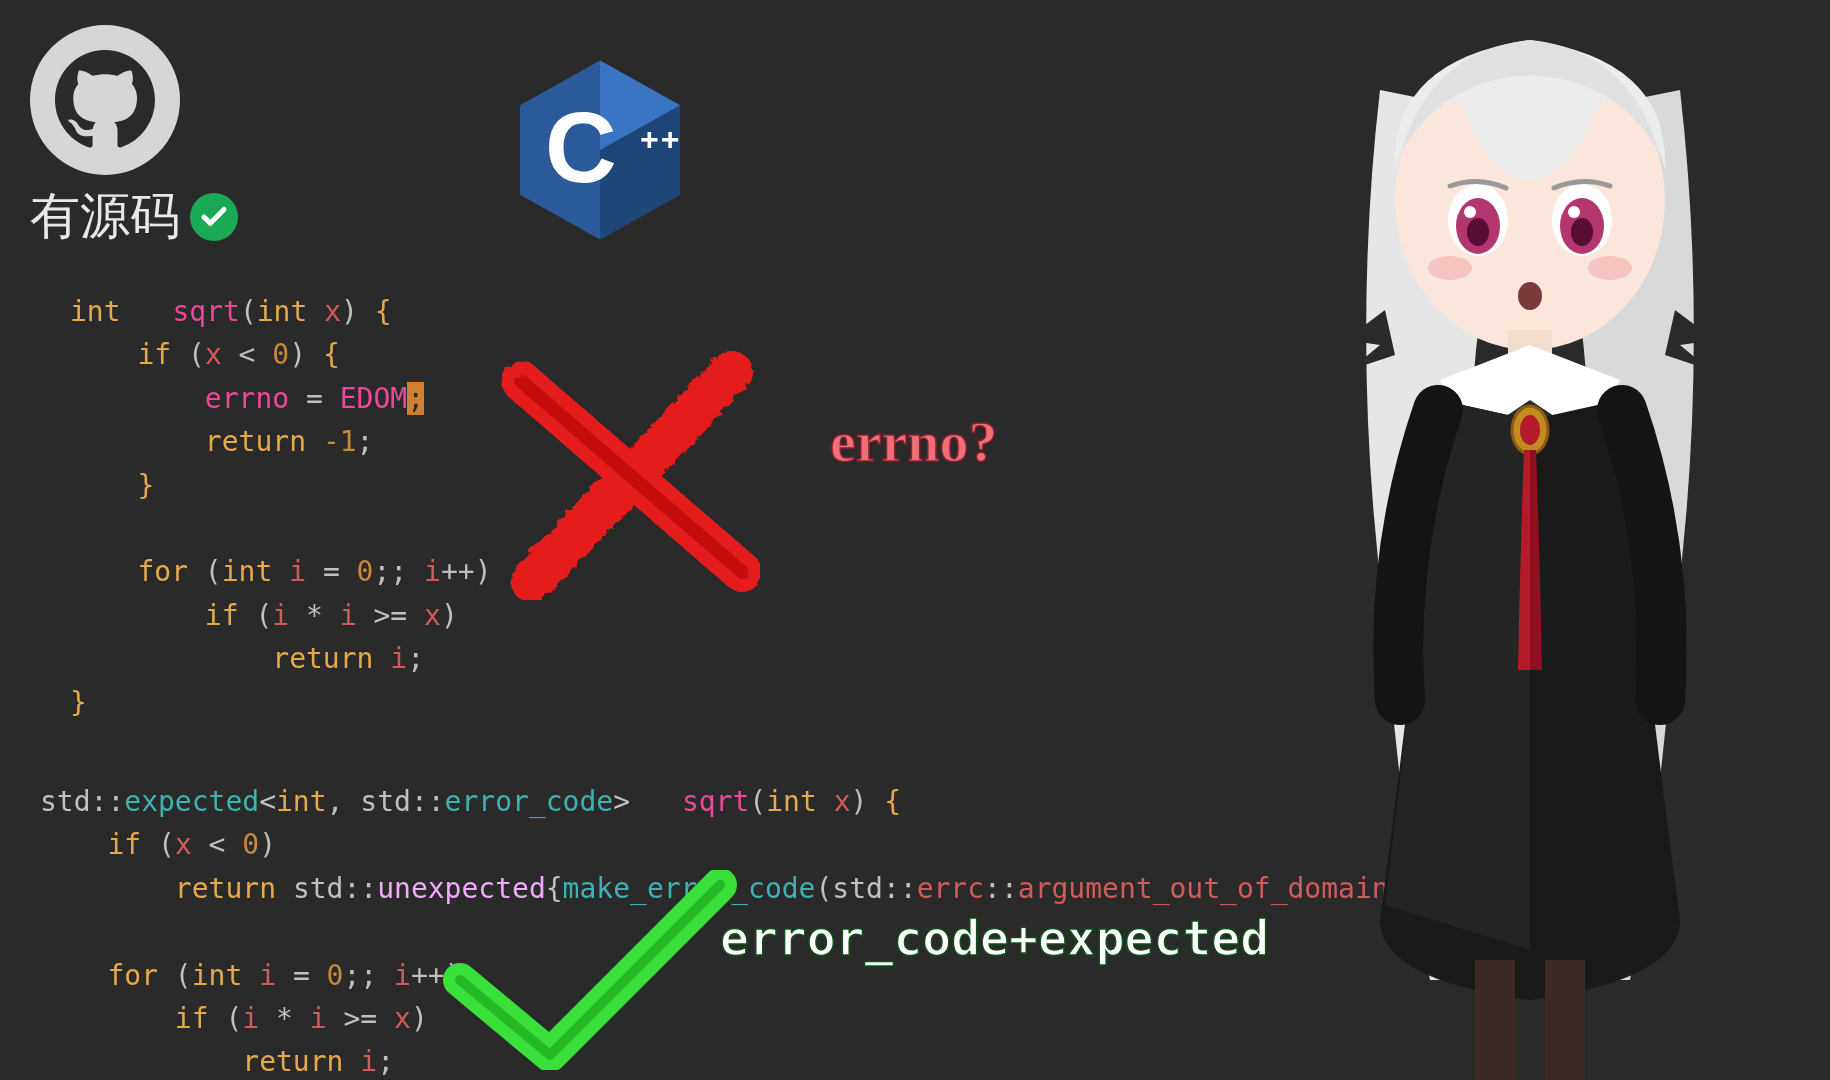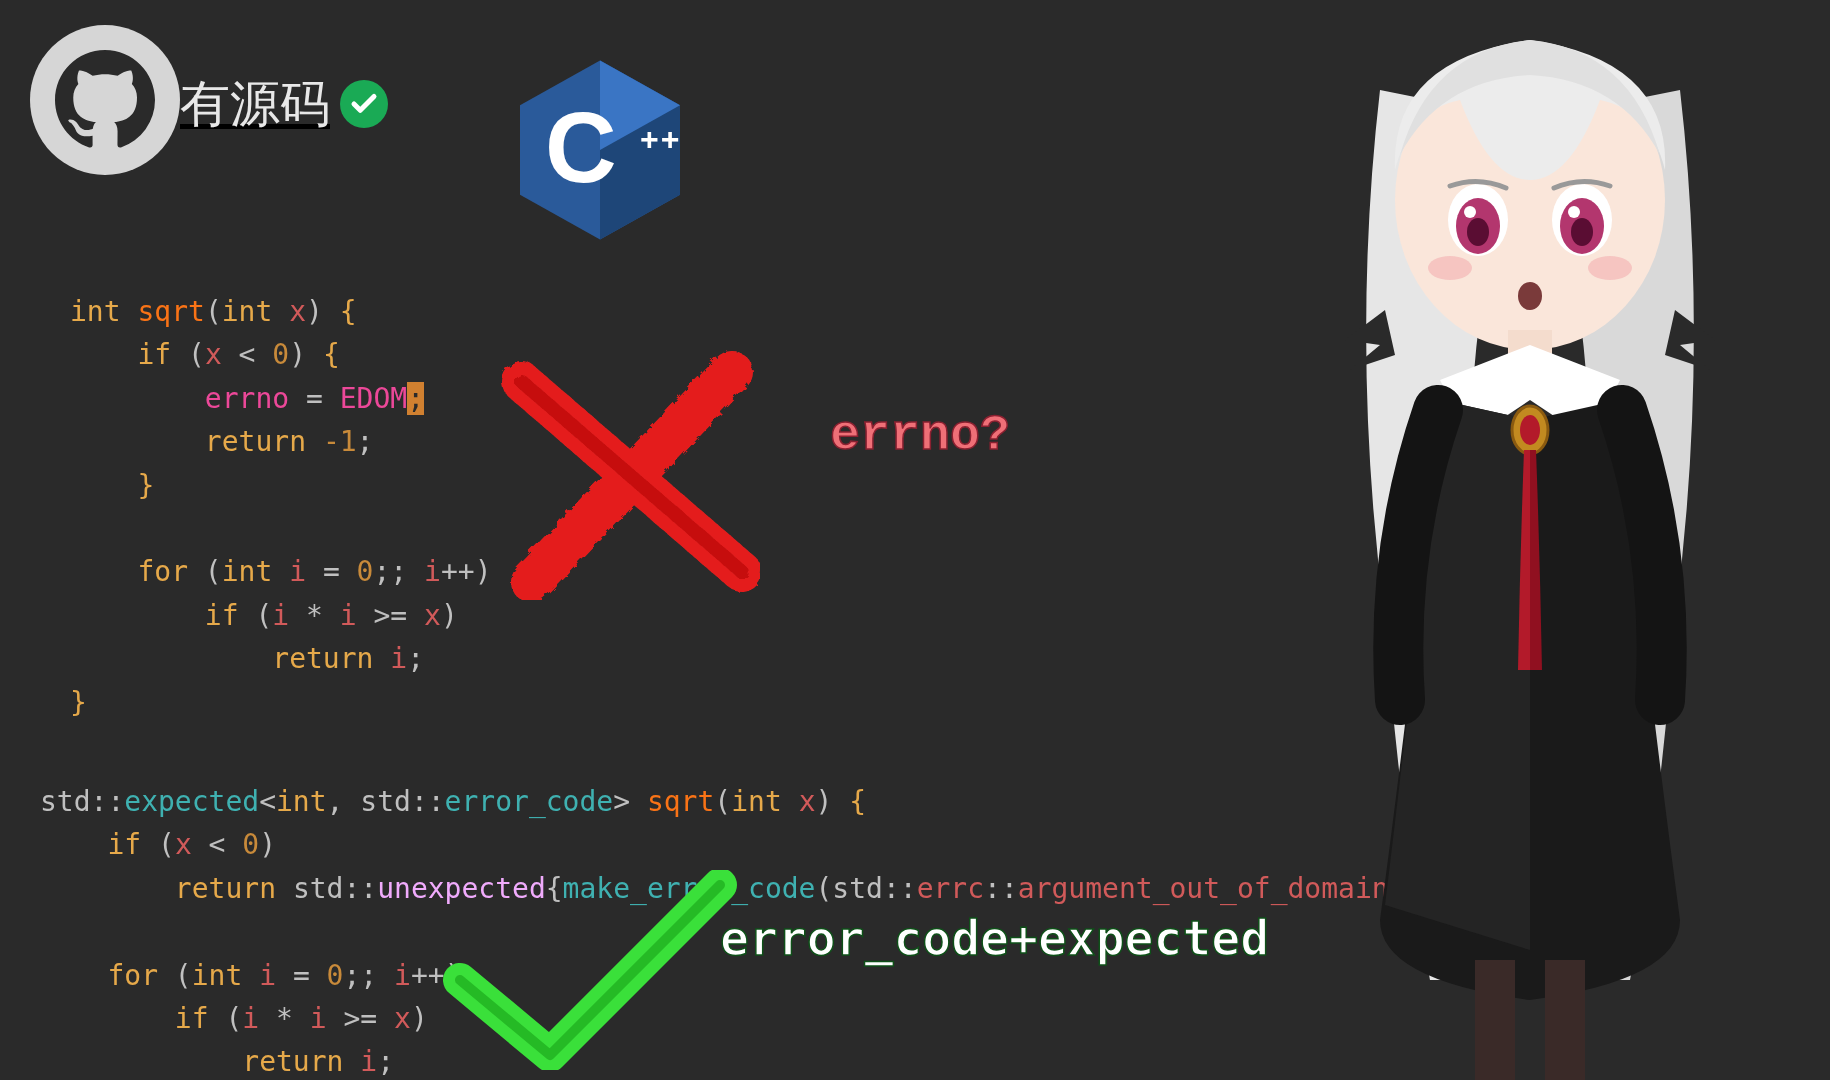--- a/index.html
+++ b/index.html
@@ -11,21 +11,21 @@
     position: relative;
     overflow: hidden;
   }
 
   
   .gh-badge {
     position: absolute;
     top: 25px;
     left: 30px;
     display: flex;
-    text-decoration: underline;
+    flex-direction: column;
   }
   .gh-circle {
     width: 150px;
     height: 150px;
     border-radius: 50%;
     background: #d6d6d6;
     display: flex;
     align-items: center;
     justify-content: center;
   }
@@ -85,21 +85,21 @@
     font-family: "Consolas","Menlo",monospace;
     font-size: 28px;
     line-height: 1.55;
     white-space: pre;
     color: #c0c0c0;
   }
   .code1 { top: 290px; left: 70px; }
   .code2 { top: 780px; left: 40px; }
 
   .kw   { color: #e6a94a; }
-  .fn   { color: #f97316; }   
+  .fn   { color: #ec4899; margin-left: 35px; }   
   .var  { color: #d15a5a; }   
   .num  { color: #c88a3a; }
   .op   { color: #bfbfbf; }
   .br   { color: #e6a94a; }
   .ns   { color: #c0c0c0; }   
   .id   { color: #ec4899; text-align: right; }   
   .tmpl { color: #3fb1b1; }   
   .enum { color: #d15a5a; text-align: right; }   
   .call { color: #3fb1b1; }
   .err2 { color: #f0abfc; }
@@ -125,22 +125,22 @@
     left: 440px;
     width: 300px;
     height: 200px;
   }
 
   
   .callout1 {
     position: absolute;
     top: 400px;
     left: 830px;
-    font-family: Liberation Mono, monospace;
-    font-size: 50px;
+    font-family: Liberation Serif, serif;
+    font-size: 58px;
     font-weight: 700;
     line-height: 1.45;
     color: #ef6f77;
     -webkit-text-stroke: 1.5px #8a2030;
   }
   .callout2 {
     position: absolute;
     top: 910px;
     left: 720px;
     font-family: "Consolas",monospace;

